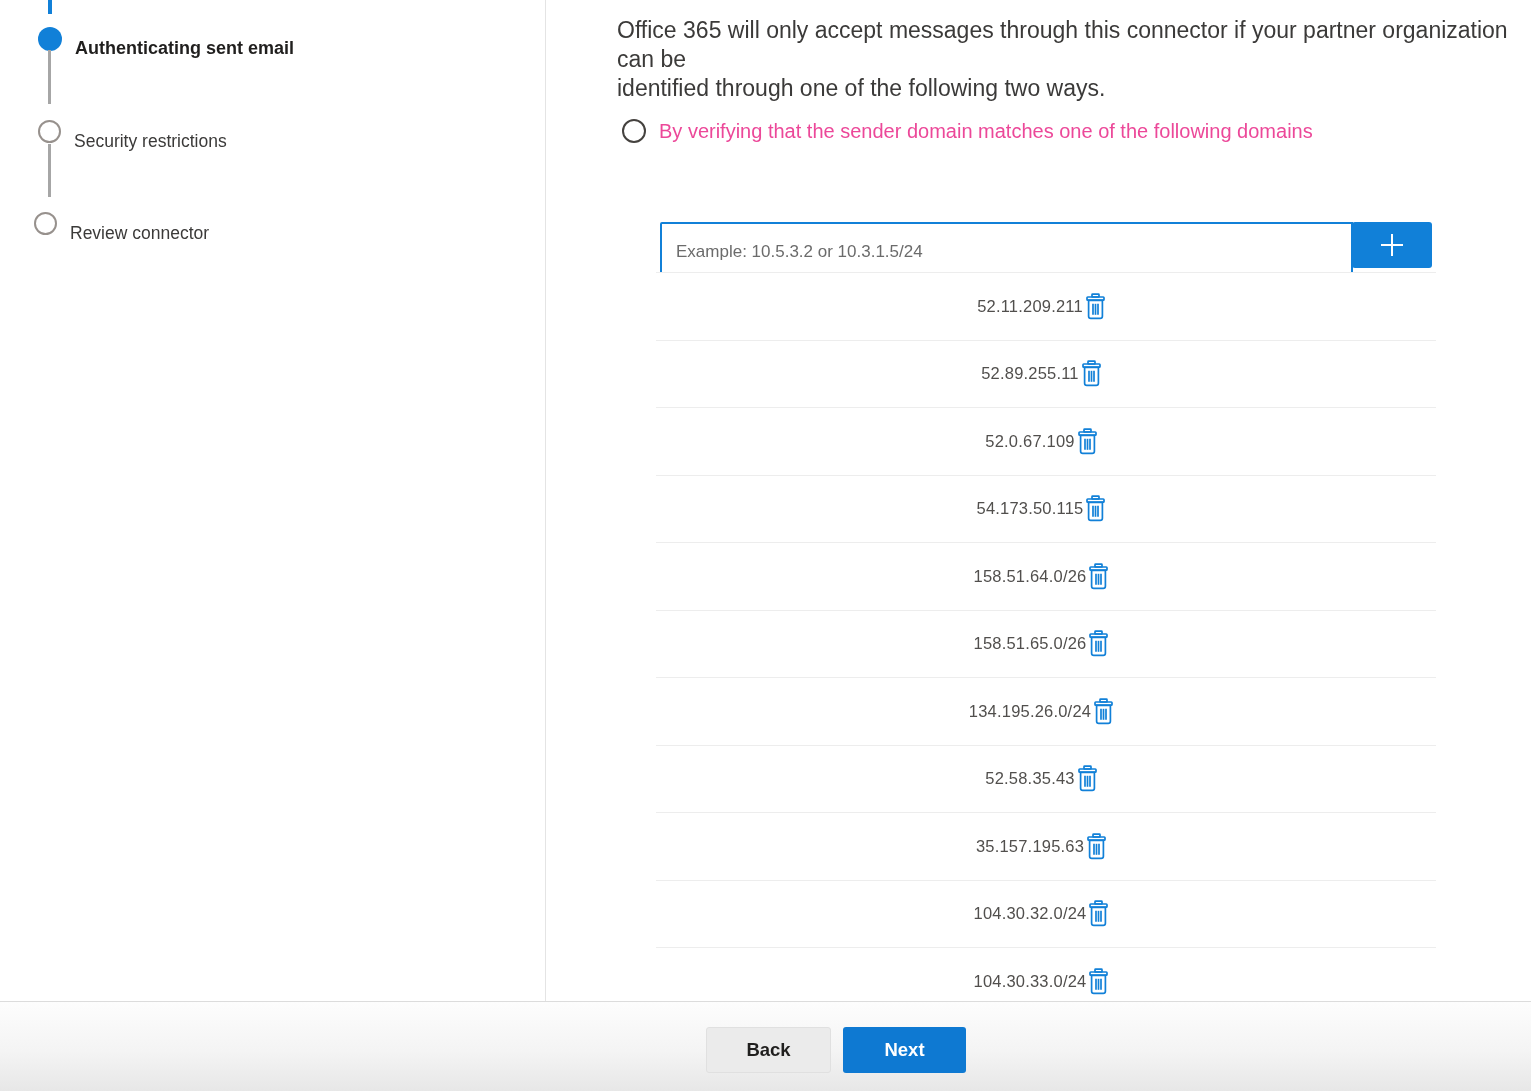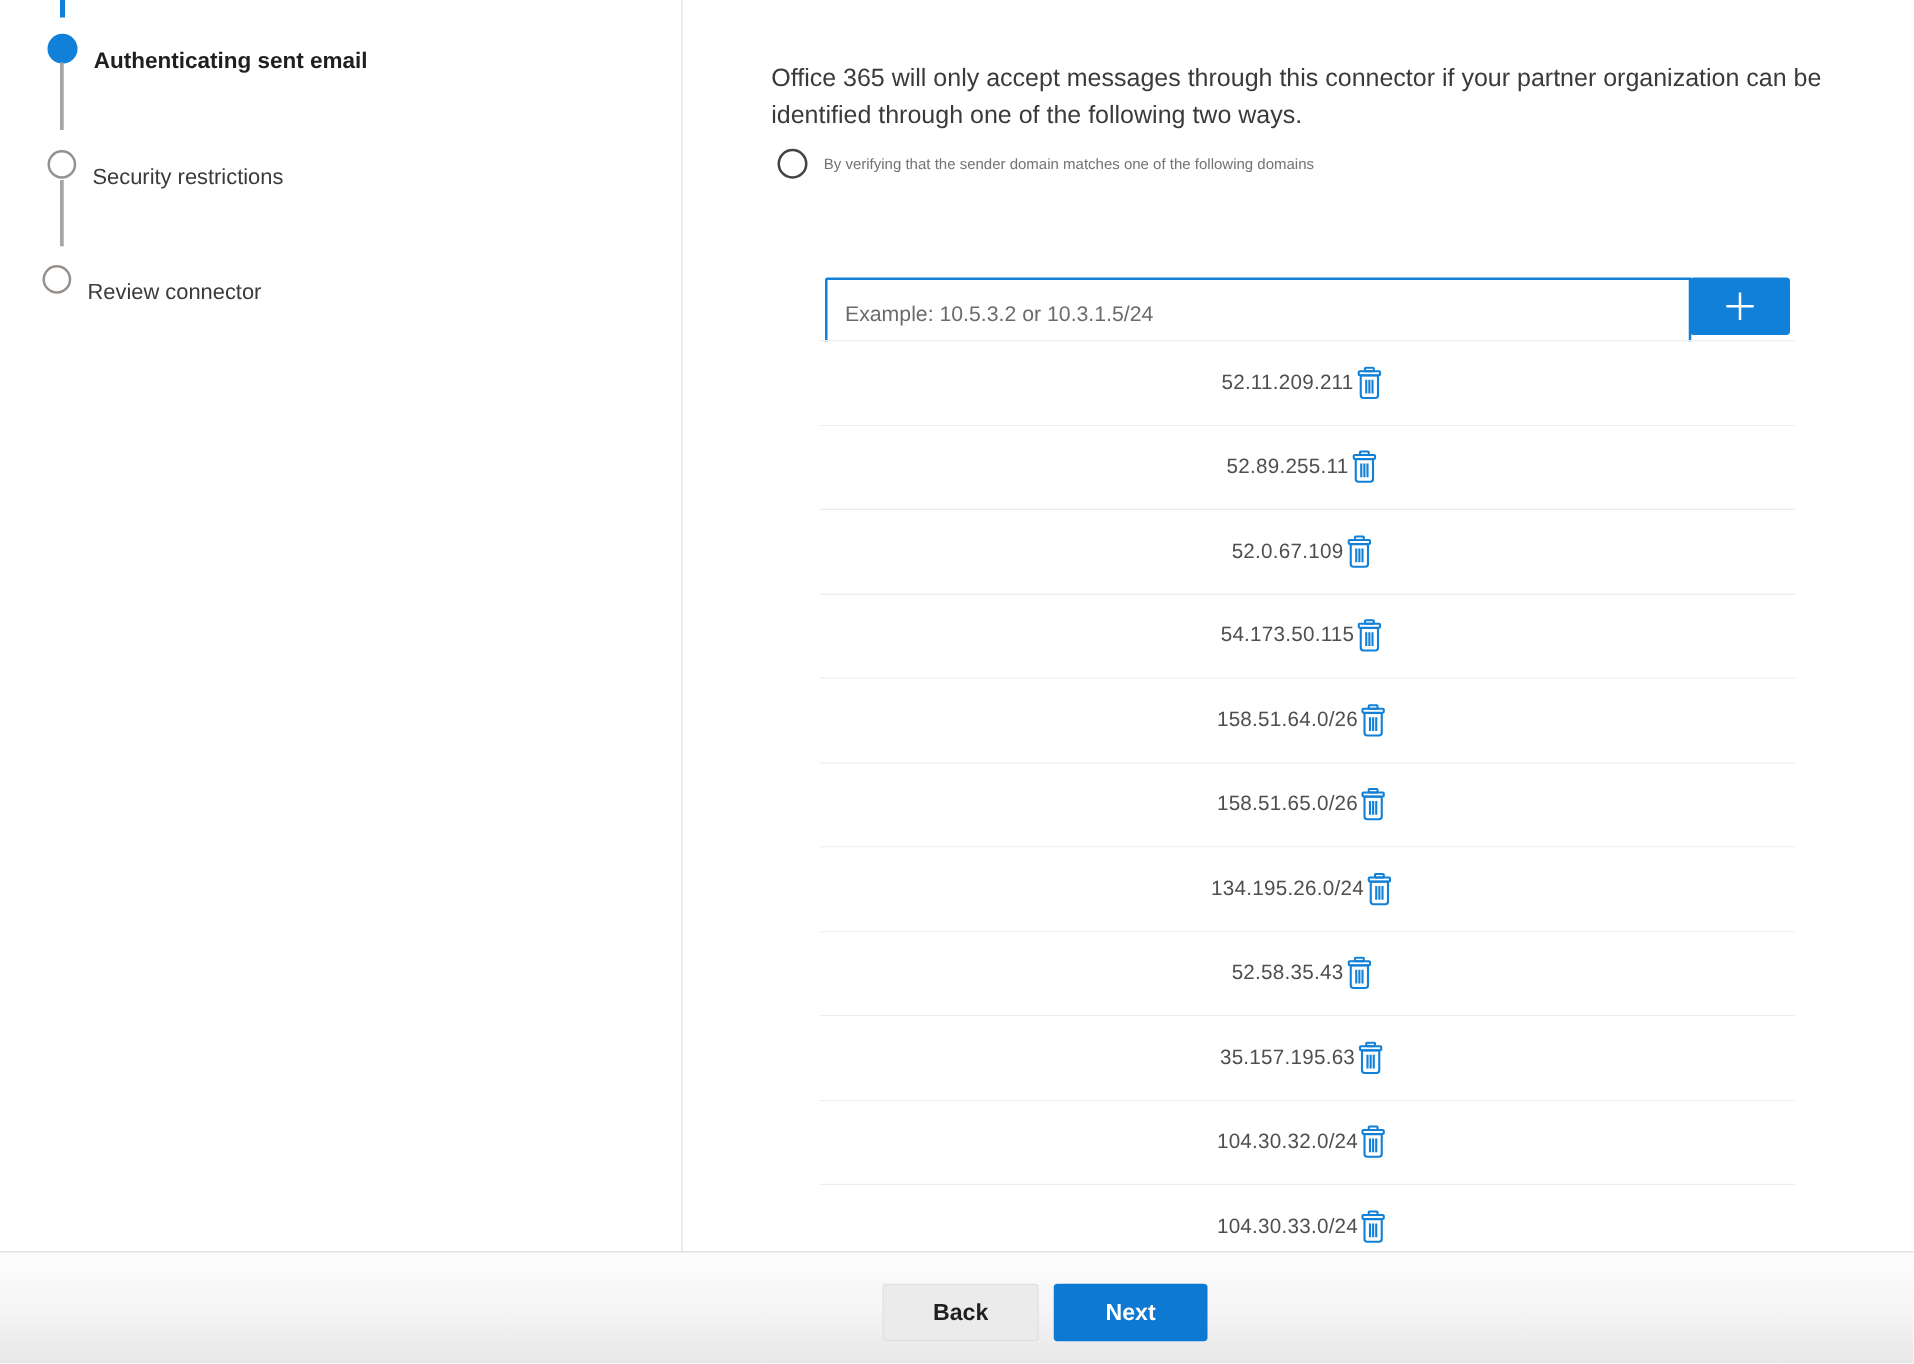--- a/index.html
+++ b/index.html
@@ -20,31 +20,31 @@
   .step .dot{width:24px;height:24px;border-radius:50%;flex:0 0 auto;}
   .step.active .dot{background:var(--accent);}
   .step.upcoming .dot{background:#fff;border:2.5px solid #97918d;width:23px;height:23px;}
   .step .step-label{font-size:17.5px;color:#3b3a39;white-space:nowrap;margin-top:20px;}
   .step.active .step-label{font-weight:700;color:#201f1e;font-size:18px;}
   .step.s1{top:18px;}
   .step.s2{top:111px;}
   .step.s3{top:203px;padding-left:34px;}
 
   
-  .intro{position:absolute;left:617px;top:16px;width:915px;font-size:20px;line-height:29px;color:#3b3a39;margin-top:33px;}
+  .intro{position:absolute;left:617px;top:16px;width:915px;font-size:23px;line-height:29px;color:#3b3a39;}
   .intro span{display:block;}
 
   .option{position:absolute;left:622px;display:flex;align-items:flex-start;gap:13px;cursor:pointer;}
   .option.o1{top:117px;}
   .option.o2{top:166px;}
   .radio{width:24px;height:24px;border-radius:50%;flex:0 0 auto;margin-top:2px;}
   .option.unselected .radio{border:2px solid #45423f;background:#fff;}
   .option.selected .radio{border:2px solid var(--accent);background:#fff;position:relative;}
   .option.selected .radio::after{content:"";position:absolute;left:3px;top:3px;width:14px;height:14px;border-radius:50%;background:var(--accent);}
-  .option-label{font-size:12px;line-height:28.5px;color:#737373;max-width:820px;}
+  .option-label{font-size:20px;line-height:28.5px;color:#ec4899;max-width:820px;}
   .option-label span{display:block;}
 
   
   .ip-input-row{position:absolute;left:660px;top:222px;width:772px;height:46px;display:flex;}
   .ip-input{flex:1;height:60px;border:2px solid var(--accent);border-radius:2px 0 0 2px;padding:0 14px;font-size:17px;color:#333;outline:none;background:#fff;}
   .ip-input::placeholder{color:#6b6b6b;}
   .add-btn{width:80px;height:46px;background:var(--accent);border:none;border-radius:3px;margin-left:-1px;cursor:pointer;display:flex;align-items:center;justify-content:center;}
 
   
   .ip-list{position:absolute;left:656px;top:272px;width:780px;height:729px;overflow:hidden;border-top:1px solid #ededed;}

